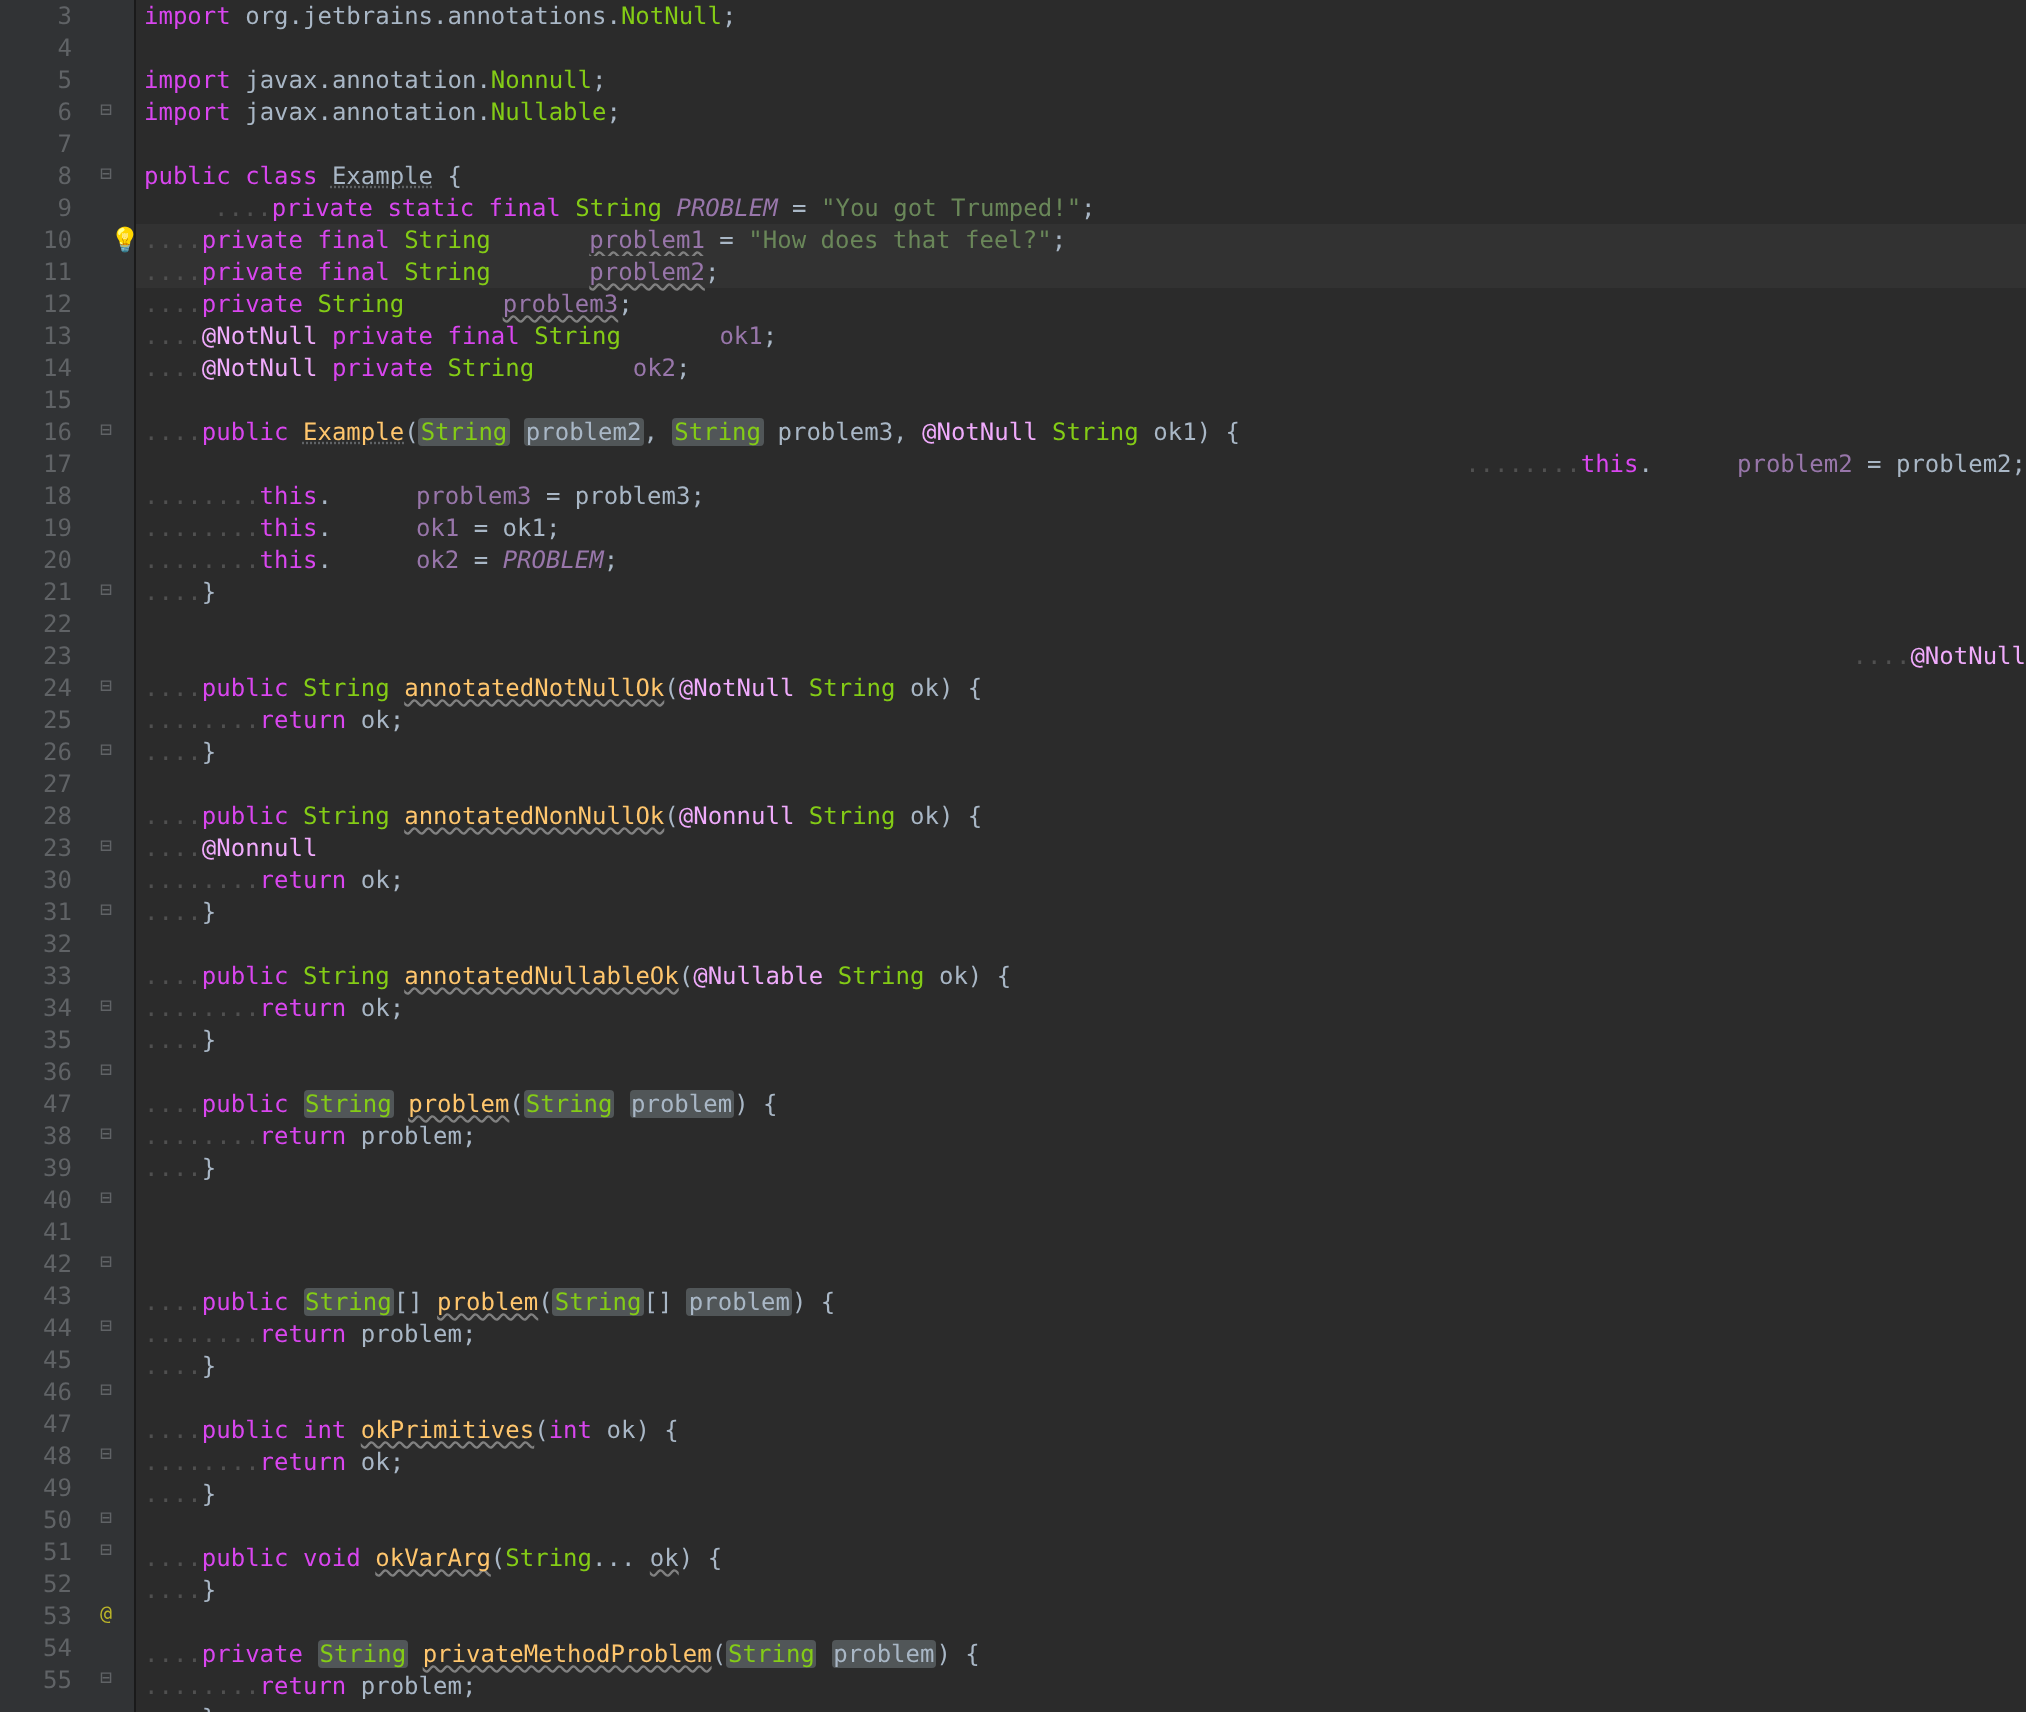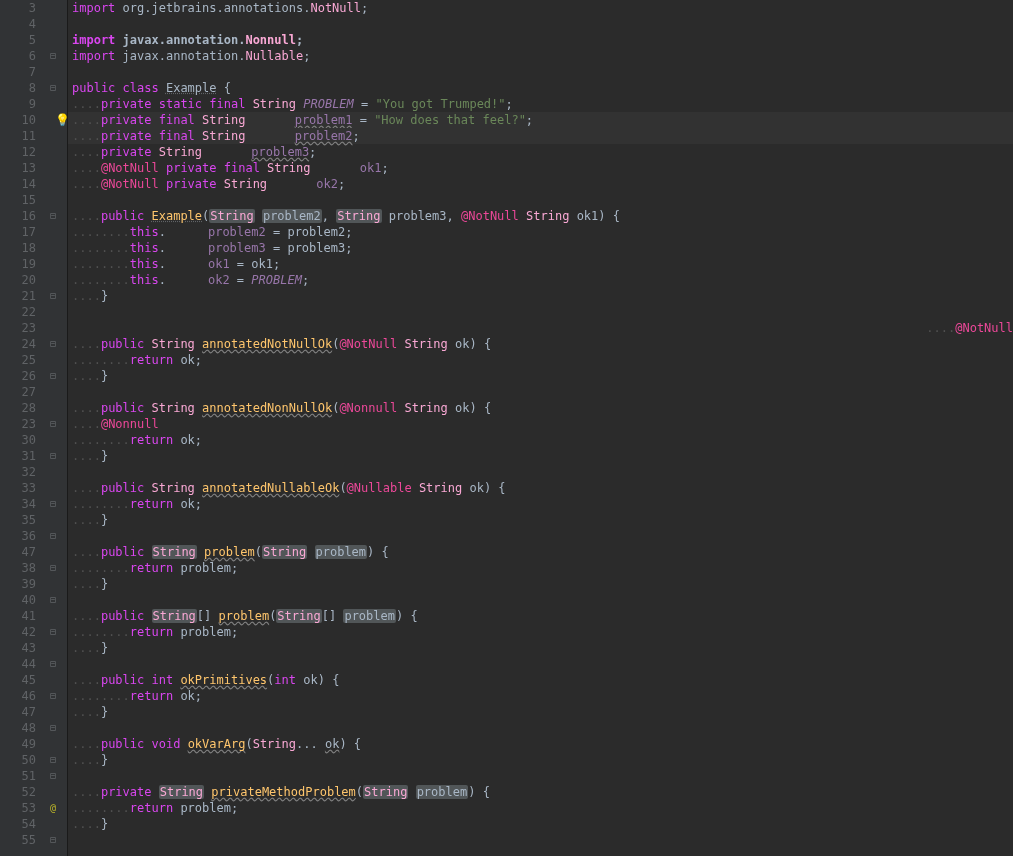--- a/index.html
+++ b/index.html
@@ -65,22 +65,22 @@
   }
   .bulb {
     position: absolute;
     left: 5px;
     font-size: 12px;
     color: #ffc66d;
   }
   
   .kw { color: #d946ef; }
   .str { color: #6a8759; }
-  .cls { color: #f9a8d4; }
-  .ann { color: #ec4899; }
+  .cls { color: #84cc16; }
+  .ann { color: #f0abfc; }
   .mbr { color: #9876aa; padding-left: 42px; }
   .meth { color: #ffc66d; }
   .param { color: #a9b7c6; }
   .pkg { color: #a9b7c6; }
   .const { color: #9876aa; font-style: italic; }
   .box { background: #515658; border-radius: 2px; padding: 0 1px; }
   .underline-squig { text-decoration: underline wavy #808080; text-decoration-skip-ink: none; }
   .underline { text-decoration: underline dotted #606366; }
   .dots { color: #505050; }
 </style>
@@ -196,35 +196,35 @@
       <div class="gutter-icon" style="top: 752px;">⊟</div>
       <div class="gutter-icon" style="top: 768px;">⊟</div>
       <div class="gutter-icon" style="top: 784px;"></div>
       <div class="gutter-icon" style="top: 800px; color: rgb(187, 181, 41);">@</div>
       <div class="gutter-icon" style="top: 816px;"></div>
       <div class="gutter-icon" style="top: 832px;">⊟</div>
     </div>
   <div class="code-area" id="code">
       <div class="code-line" style="position: relative;"><span class="kw">import</span> <span class="pkg">org.jetbrains.annotations.</span><span class="cls">NotNull</span>;</div>
       <div class="code-line" style="position: relative;"></div>
-      <div class="code-line" style="position: relative; font-weight: bold;"><span class="kw">import</span> <span class="pkg">javax.annotation.</span><span class="cls">Nonnull</span>;</div>
+      <div class="code-line" style="position: relative;"><span class="kw">import</span> <span class="pkg">javax.annotation.</span><span class="cls">Nonnull</span>;</div>
       <div class="code-line" style="position: relative;"><span class="kw">import</span> <span class="pkg">javax.annotation.</span><span class="cls">Nullable</span>;</div>
       <div class="code-line" style="position: relative;"></div>
       <div class="code-line" style="position: relative;"><span class="kw">public class</span> <span class="underline">Example</span> {</div>
-      <div class="code-line" style="position: relative;"><span class="dots">....</span><span class="kw">private static final</span> <span class="cls">String</span> <span class="const">PROBLEM</span> = <span class="str">"You got Trumped!"</span>;</div>
+      <div class="code-line" style="position: relative; margin-left: 35px;"><span class="dots">....</span><span class="kw">private static final</span> <span class="cls">String</span> <span class="const">PROBLEM</span> = <span class="str">"You got Trumped!"</span>;</div>
       <div class="hl" style="top: 112px;"></div>
       <div class="code-line" style="position: relative;"><span class="dots">....</span><span class="kw">private final</span> <span class="cls">String</span> <span class="mbr underline-squig">problem1</span> = <span class="str">"How does that feel?"</span>;</div>
       <div class="hl" style="top: 128px;"></div>
       <div class="code-line" style="position: relative;"><span class="dots">....</span><span class="kw">private final</span> <span class="cls">String</span> <span class="mbr underline-squig">problem2</span>;</div>
       <div class="code-line" style="position: relative;"><span class="dots">....</span><span class="kw">private</span> <span class="cls">String</span> <span class="mbr underline-squig">problem3</span>;</div>
       <div class="code-line" style="position: relative;"><span class="dots">....</span><span class="ann">@NotNull</span> <span class="kw">private final</span> <span class="cls">String</span> <span class="mbr">ok1</span>;</div>
       <div class="code-line" style="position: relative;"><span class="dots">....</span><span class="ann">@NotNull</span> <span class="kw">private</span> <span class="cls">String</span> <span class="mbr">ok2</span>;</div>
       <div class="code-line" style="position: relative;"></div>
       <div class="code-line" style="position: relative;"><span class="dots">....</span><span class="kw">public</span> <span class="meth underline">Example</span>(<span class="cls box">String</span> <span class="param box">problem2</span>, <span class="cls box">String</span> <span class="param">problem3</span>, <span class="ann">@NotNull</span> <span class="cls">String</span> <span class="param">ok1</span>) {</div>
-      <div class="code-line" style="position: relative;"><span class="dots">........</span><span class="kw">this</span>.<span class="mbr">problem2</span> = problem2;</div>
+      <div class="code-line" style="position: relative; text-align: right;"><span class="dots">........</span><span class="kw">this</span>.<span class="mbr">problem2</span> = problem2;</div>
       <div class="code-line" style="position: relative;"><span class="dots">........</span><span class="kw">this</span>.<span class="mbr">problem3</span> = problem3;</div>
       <div class="code-line" style="position: relative;"><span class="dots">........</span><span class="kw">this</span>.<span class="mbr">ok1</span> = ok1;</div>
       <div class="code-line" style="position: relative;"><span class="dots">........</span><span class="kw">this</span>.<span class="mbr">ok2</span> = <span class="const">PROBLEM</span>;</div>
       <div class="code-line" style="position: relative;"><span class="dots">....</span>}</div>
       <div class="code-line" style="position: relative;"></div>
       <div class="code-line" style="position: relative; text-align: right;"><span class="dots">....</span><span class="ann">@NotNull</span></div>
       <div class="code-line" style="position: relative;"><span class="dots">....</span><span class="kw">public</span> <span class="cls">String</span> <span class="meth underline-squig">annotatedNotNullOk</span>(<span class="ann">@NotNull</span> <span class="cls">String</span> <span class="param">ok</span>) {</div>
       <div class="code-line" style="position: relative;"><span class="dots">........</span><span class="kw">return</span> ok;</div>
       <div class="code-line" style="position: relative;"><span class="dots">....</span>}</div>
       <div class="code-line" style="position: relative;"></div>
@@ -234,21 +234,21 @@
       <div class="code-line" style="position: relative;"><span class="dots">....</span>}</div>
       <div class="code-line" style="position: relative;"></div>
       <div class="code-line" style="position: relative;"><span class="dots">....</span><span class="kw">public</span> <span class="cls">String</span> <span class="meth underline-squig">annotatedNullableOk</span>(<span class="ann">@Nullable</span> <span class="cls">String</span> <span class="param">ok</span>) {</div>
       <div class="code-line" style="position: relative;"><span class="dots">........</span><span class="kw">return</span> ok;</div>
       <div class="code-line" style="position: relative;"><span class="dots">....</span>}</div>
       <div class="code-line" style="position: relative;"></div>
       <div class="code-line" style="position: relative;"><span class="dots">....</span><span class="kw">public</span> <span class="cls box">String</span> <span class="meth underline-squig">problem</span>(<span class="cls box">String</span> <span class="param box">problem</span>) {</div>
       <div class="code-line" style="position: relative;"><span class="dots">........</span><span class="kw">return</span> problem;</div>
       <div class="code-line" style="position: relative;"><span class="dots">....</span>}</div>
       <div class="code-line" style="position: relative;"></div>
-      <div class="code-line" style="position: relative;"><span class="dots">....</span><span class="kw">public</span> <span class="cls box">String</span>[] <span class="meth underline-squig">problem</span>(<span class="cls box">String</span>[] <span class="param box">problem</span>) {</div>
+      <div class="code-line" style="position: relative; margin-top: 35px;"><span class="dots">....</span><span class="kw">public</span> <span class="cls box">String</span>[] <span class="meth underline-squig">problem</span>(<span class="cls box">String</span>[] <span class="param box">problem</span>) {</div>
       <div class="code-line" style="position: relative;"><span class="dots">........</span><span class="kw">return</span> problem;</div>
       <div class="code-line" style="position: relative;"><span class="dots">....</span>}</div>
       <div class="code-line" style="position: relative;"></div>
       <div class="code-line" style="position: relative;"><span class="dots">....</span><span class="kw">public int</span> <span class="meth underline-squig">okPrimitives</span>(<span class="kw">int</span> <span class="param">ok</span>) {</div>
       <div class="code-line" style="position: relative;"><span class="dots">........</span><span class="kw">return</span> ok;</div>
       <div class="code-line" style="position: relative;"><span class="dots">....</span>}</div>
       <div class="code-line" style="position: relative;"></div>
       <div class="code-line" style="position: relative;"><span class="dots">....</span><span class="kw">public void</span> <span class="meth underline-squig">okVarArg</span>(<span class="cls">String</span>... <span class="param underline-squig">ok</span>) {</div>
       <div class="code-line" style="position: relative;"><span class="dots">....</span>}</div>
       <div class="code-line" style="position: relative;"></div>

